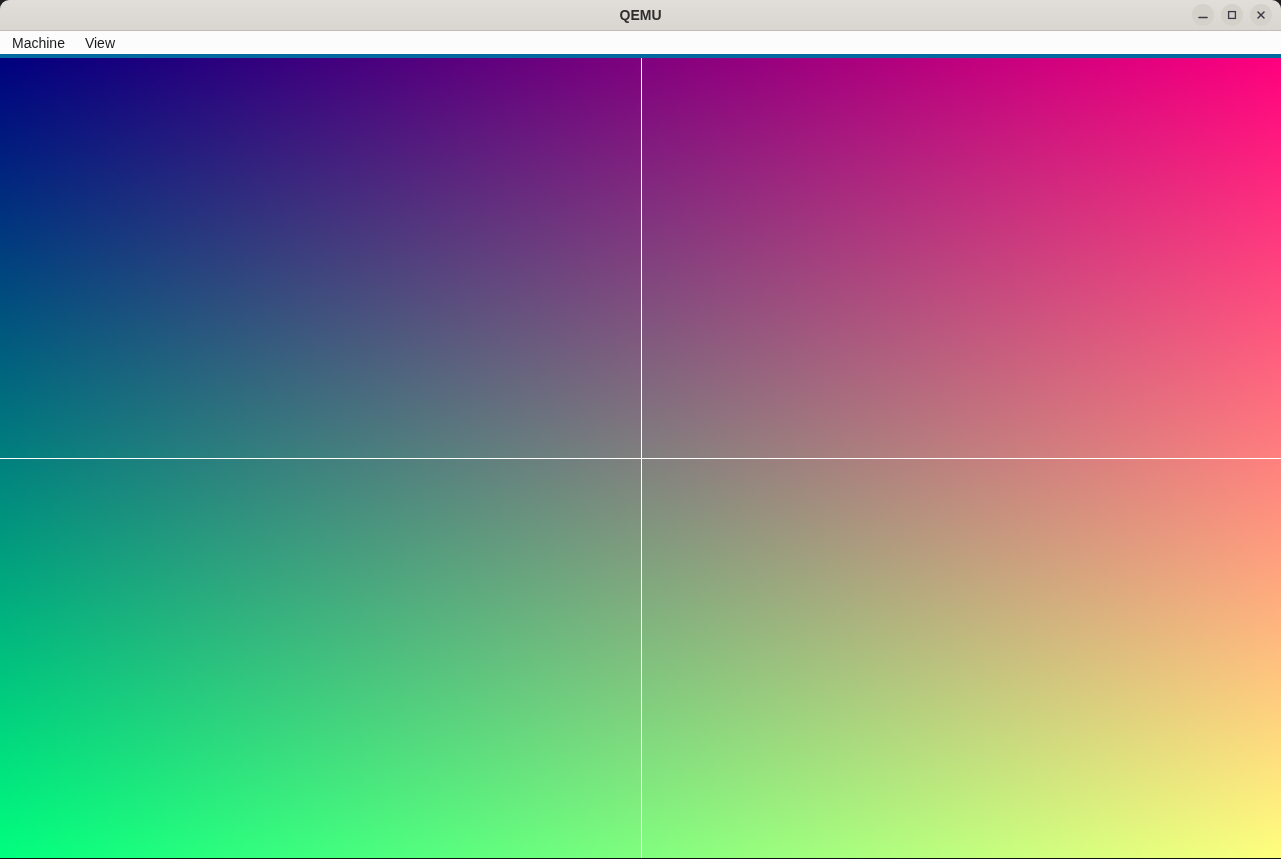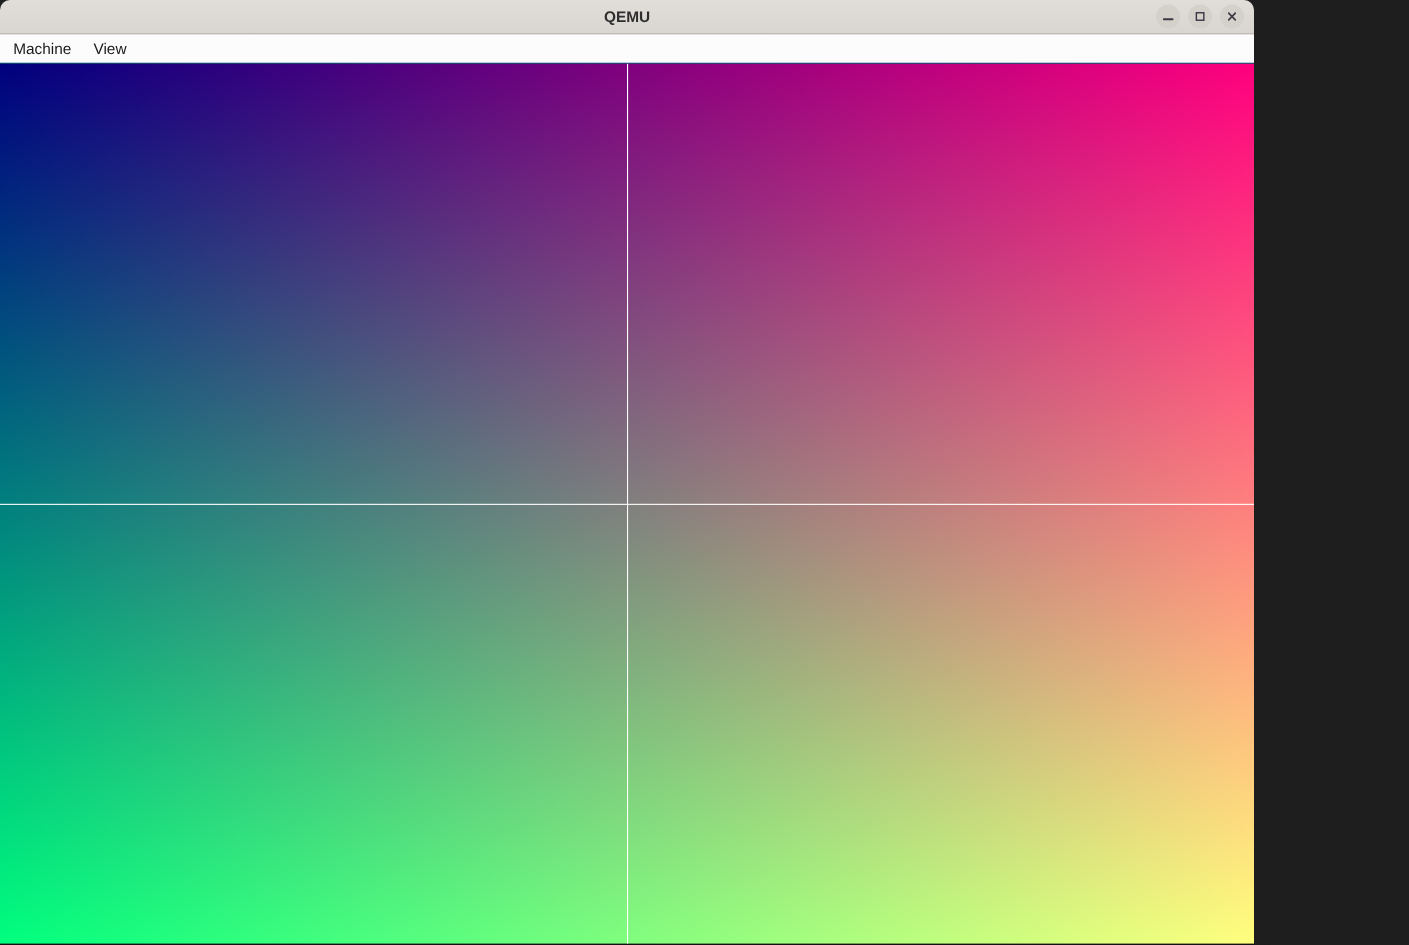--- a/index.html
+++ b/index.html
@@ -3,21 +3,21 @@
 <meta charset="utf-8">
 <style>
   * { margin:0; padding:0; box-sizing:border-box; }
   html, body { width:1281px; height:859px; }
   body {
     background:#1e1e1e;
     font-family:"Liberation Sans","DejaVu Sans",sans-serif;
     overflow:hidden;
   }
   .window {
-    width:1140px; height:859px;
+    width:1281px; height:859px;
     display:flex; flex-direction:column;
     border-radius:9px 9px 0 0;
     overflow:hidden;
     border-bottom:1px solid #111;
   }
   .titlebar {
     flex:0 0 31px; height:31px;
     background:linear-gradient(to bottom, var(--titlebar-bg,#e1deda), #d9d5d0);
     border-bottom:1px solid #c1bcb5;
     position:relative;
@@ -43,21 +43,21 @@
     background:var(--control-button-bg,#d4d0ca);
     display:flex; align-items:center; justify-content:center;
     cursor:pointer; padding:0;
   }
   .wbtn svg { display:block; }
   .menubar {
     flex:0 0 27px; height:27px;
     background:var(--menubar-bg,#fcfcfc);
     display:flex; align-items:stretch;
     padding-left:2px;
-    border-bottom:1px solid #0369a1;
+    border-bottom:4px solid #0369a1;
   }
   .menu-item {
     display:flex; align-items:center;
     padding:0 10px;
     font-size:14px;
     color:var(--menu-text,#1a1a1a);
     cursor:default;
   }
   .display {
     flex:1 1 auto;

